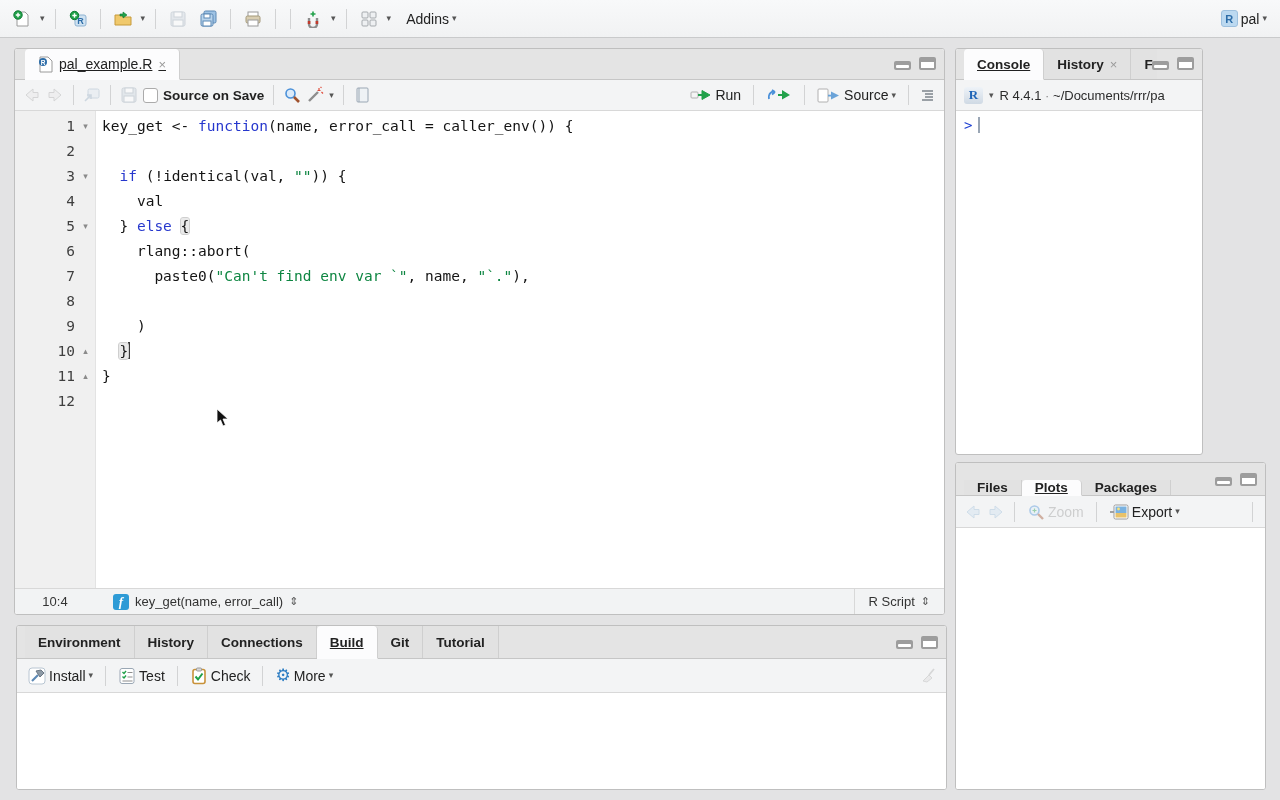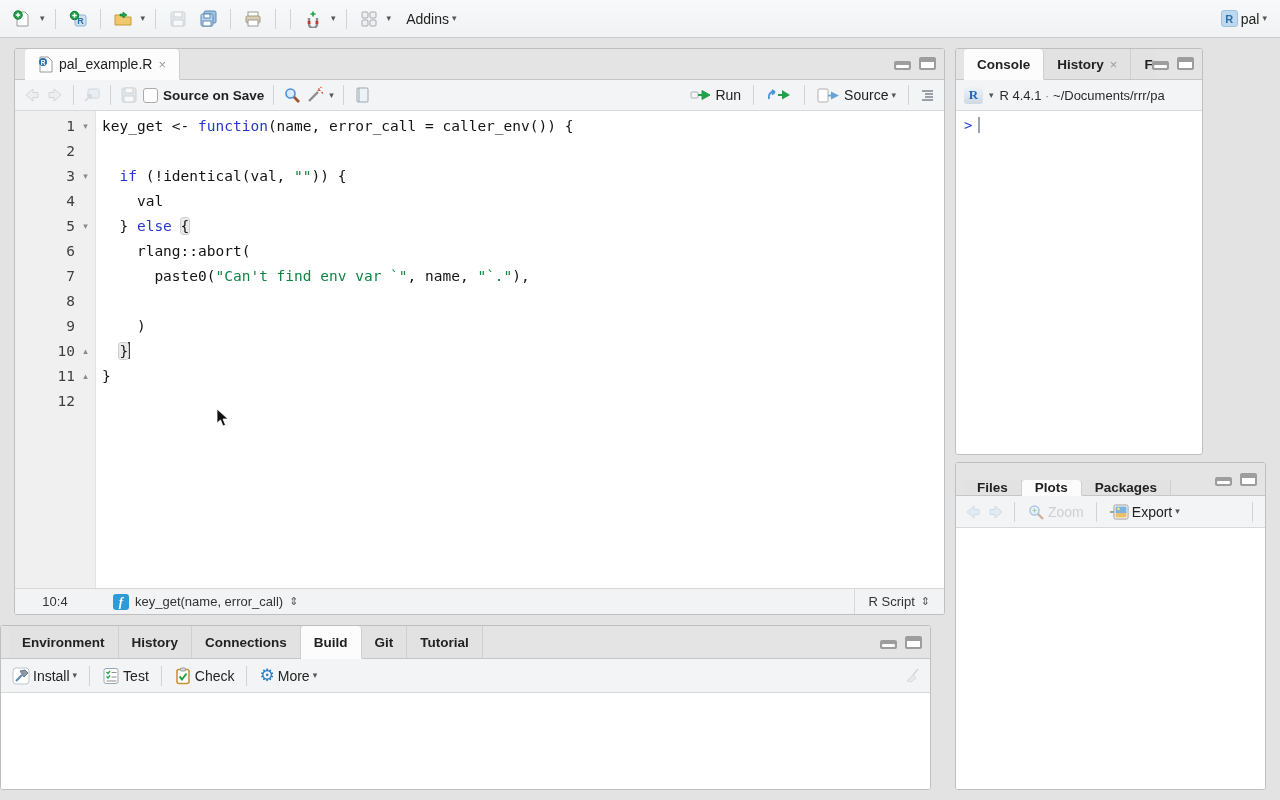--- a/index.html
+++ b/index.html
@@ -42,21 +42,21 @@
     display:flex; align-items:stretch; background:#e4e4e4;
     border-bottom:1px solid #c6c6c6; height:31px; position:relative;
   }
   .tab{
     display:flex; align-items:center; gap:6px; padding:0 13px;
     font-size:13.5px; font-weight:600; color:#222;
     background:#e2e2e2; border-right:1px solid #cfcfcf; cursor:default;
   }
   .tab.active{
     background:#fcfcfd; border-bottom:1px solid #fcfcfd; margin-bottom:-1px;
-    border-top-left-radius:4px; border-top-right-radius:4px;
+    border-top-left-radius:4px; border-top-right-radius:4px;text-decoration:underline;
   }
   .tab .tab-close{ font-size:13px; color:#9a9a9a; font-weight:400; }
   .winbtns{ position:absolute; right:8px; top:8px; display:flex; gap:8px; align-items:flex-end; }
   .win-min{ width:17px; height:9px; background:#9d9d9d; border-radius:2px; position:relative; }
   .win-min:after{ content:""; position:absolute; left:2px; right:2px; bottom:2px; height:3px; background:#fff; border-radius:1px;}
   .win-max{ width:17px; height:13px; border:2px solid #9d9d9d; border-top:5px solid #9d9d9d; border-radius:2px; background:#fff;}
   .pane-toolbar{
     display:flex; align-items:center; height:31px; background:#f3f4f5;
     border-bottom:1px solid #d8d8d8; padding:0 8px; gap:5px; font-size:13.5px;
   }
@@ -95,21 +95,21 @@
   #console-pane{ left:955px; top:48px; width:248px; height:407px; }
   .console-body{ padding:6px 8px; font-family:"DejaVu Sans Mono",monospace; font-size:14px; }
   .prompt{ color:#1d3fd2; }
   .con-caret{ display:inline-block; width:1.5px; height:16px; background:#9aa6b5; vertical-align:-3px; margin-left:6px; }
   .rver-text{ font-size:13px; color:#2b2b2b; white-space:nowrap; overflow:hidden; }
 
   
   #files-pane{ left:955px; top:462px; width:311px; height:328px; }
 
   
-  #build-pane{ left:0; top:625px; width:931px; height:165px;text-align:center; }
+  #build-pane{ left:16px; top:625px; width:931px; height:165px;text-align:center; }
   .build-toolbar{ height:34px; }
 
   
   svg{ display:block; }
   .icon16{ width:18px; height:18px; }
   .rlogo{ width:19px; height:17px; border-radius:3px; background:linear-gradient(#eef3f8,#cfd9e4);
     color:#1f65b7; font-weight:700; font-size:13px; display:flex; align-items:center; justify-content:center;
     font-family:"Liberation Serif",serif; }
   .rcube{ width:17px; height:17px; border-radius:3px; background:#bcd9f0; border:1px solid #9dc0de;
     color:#2d6da8; font-weight:700; font-size:11px; display:flex; align-items:center; justify-content:center; }

